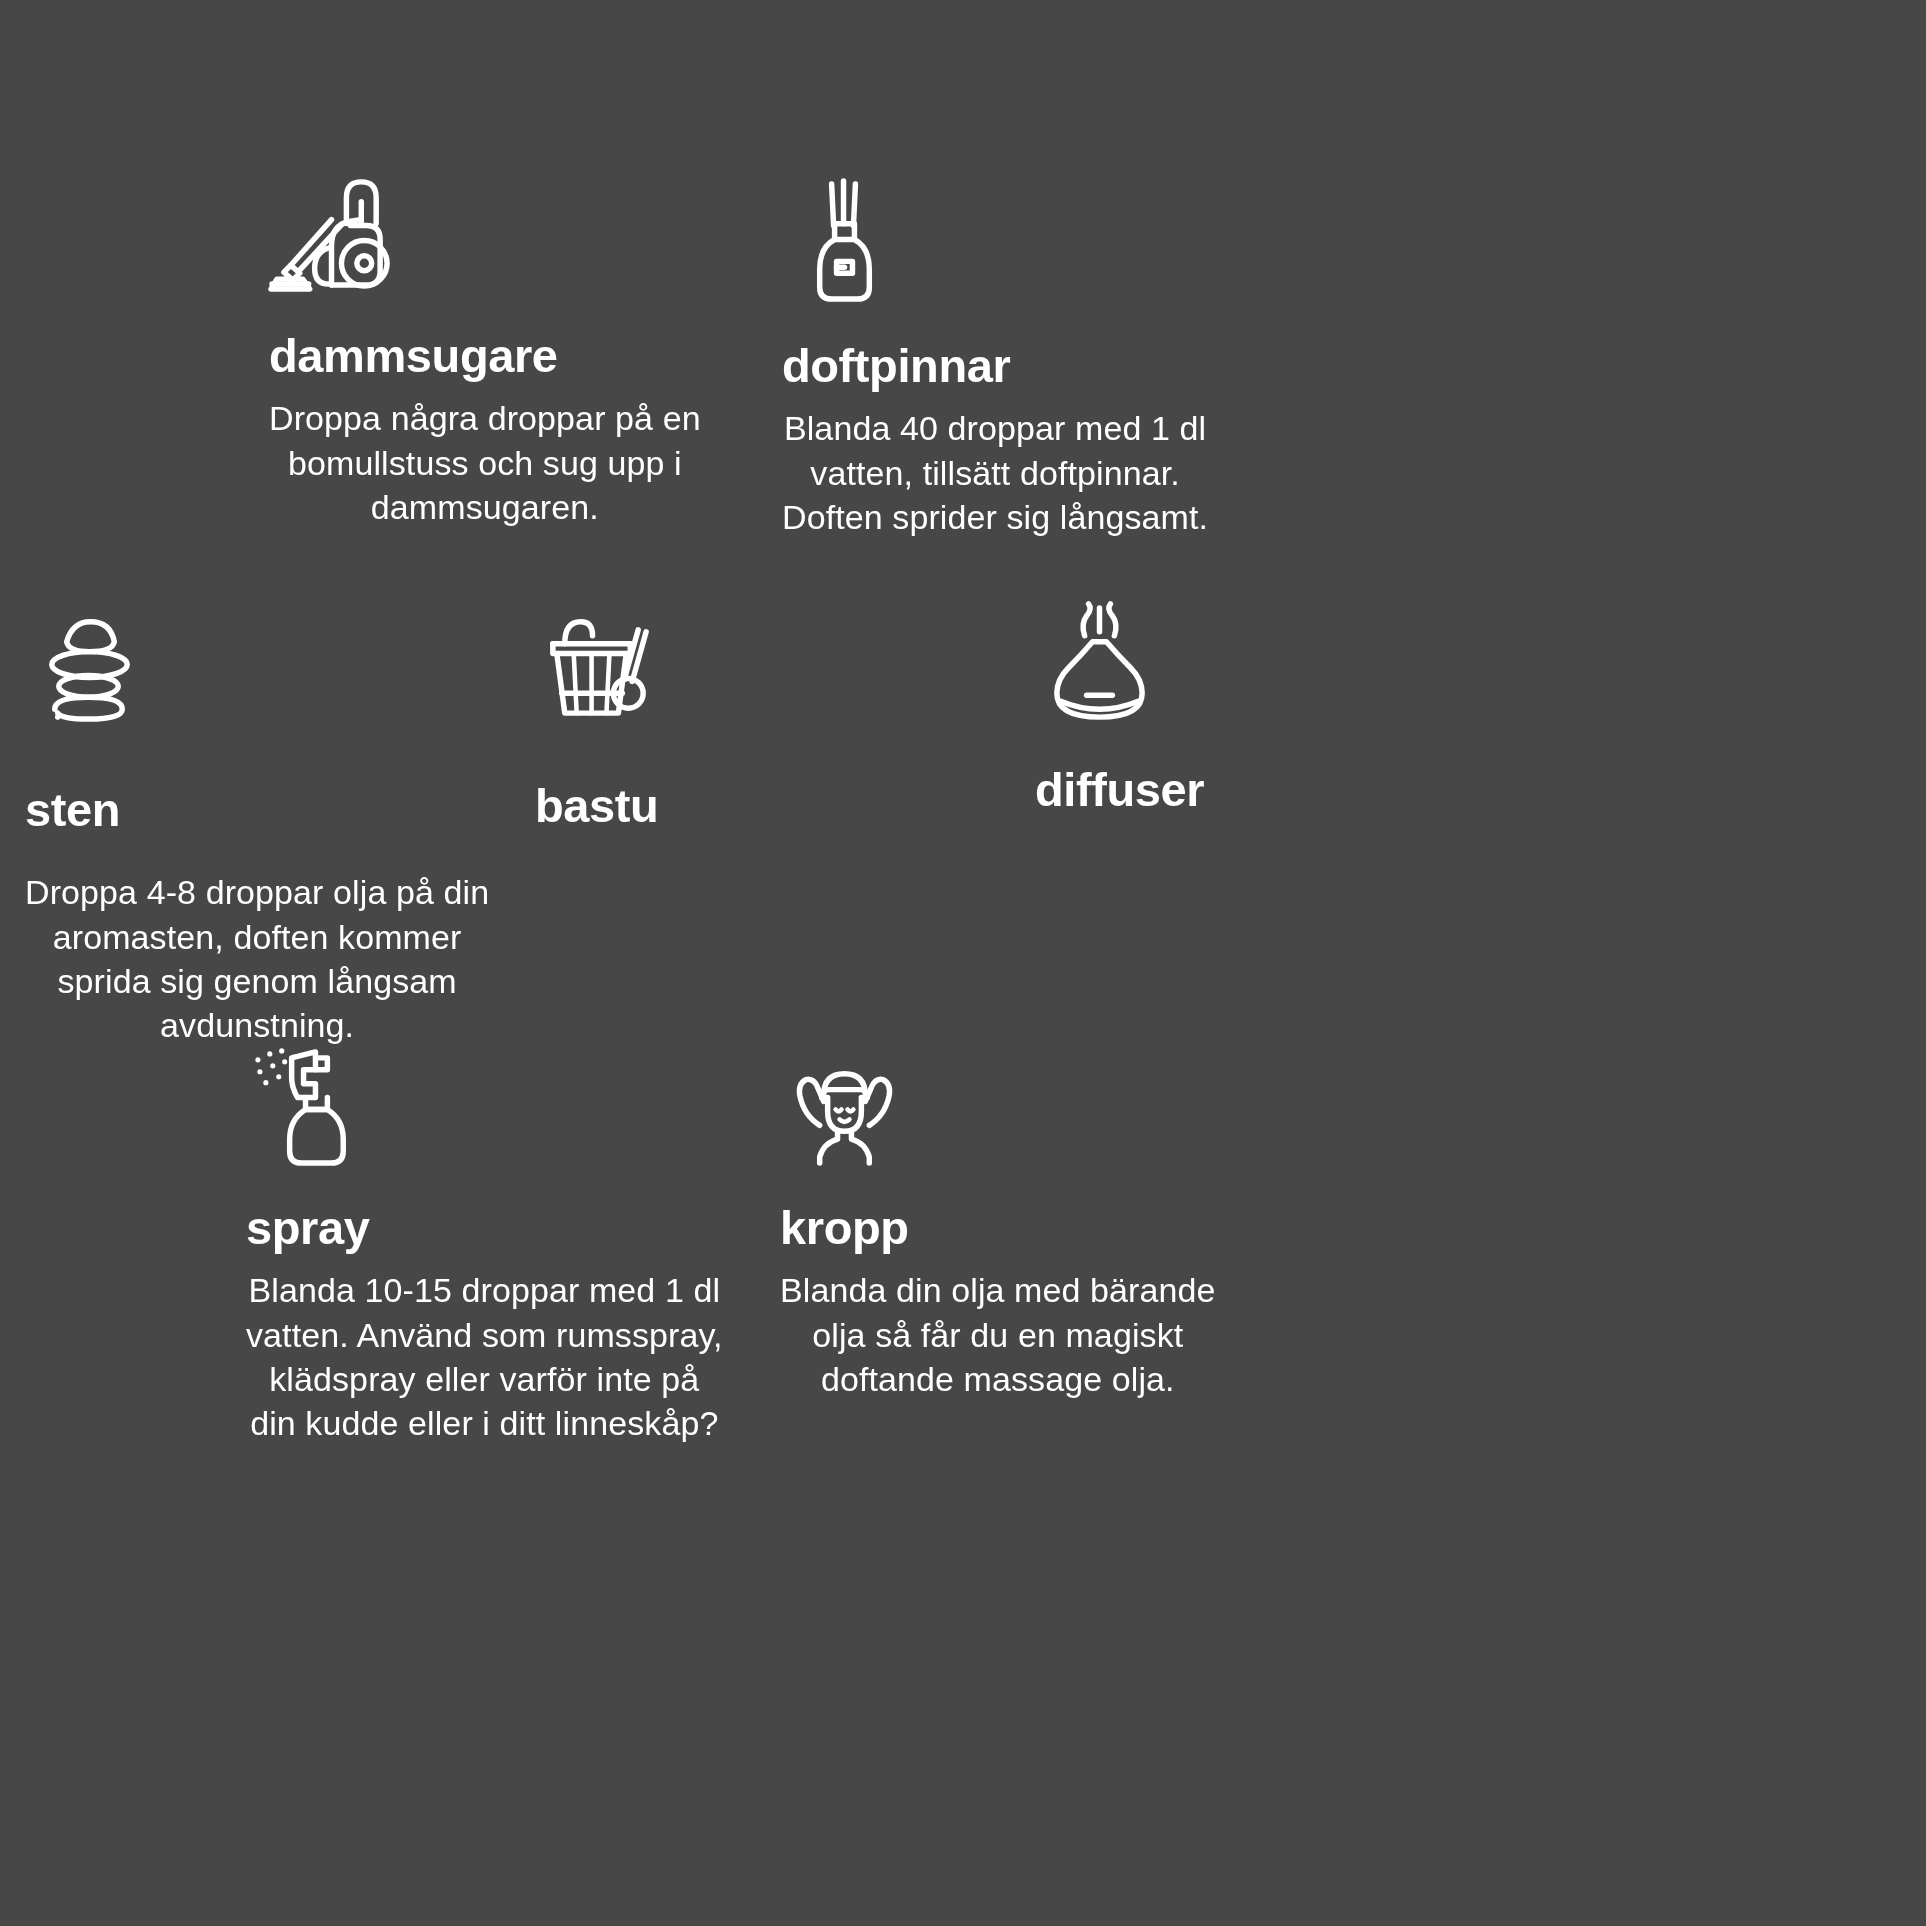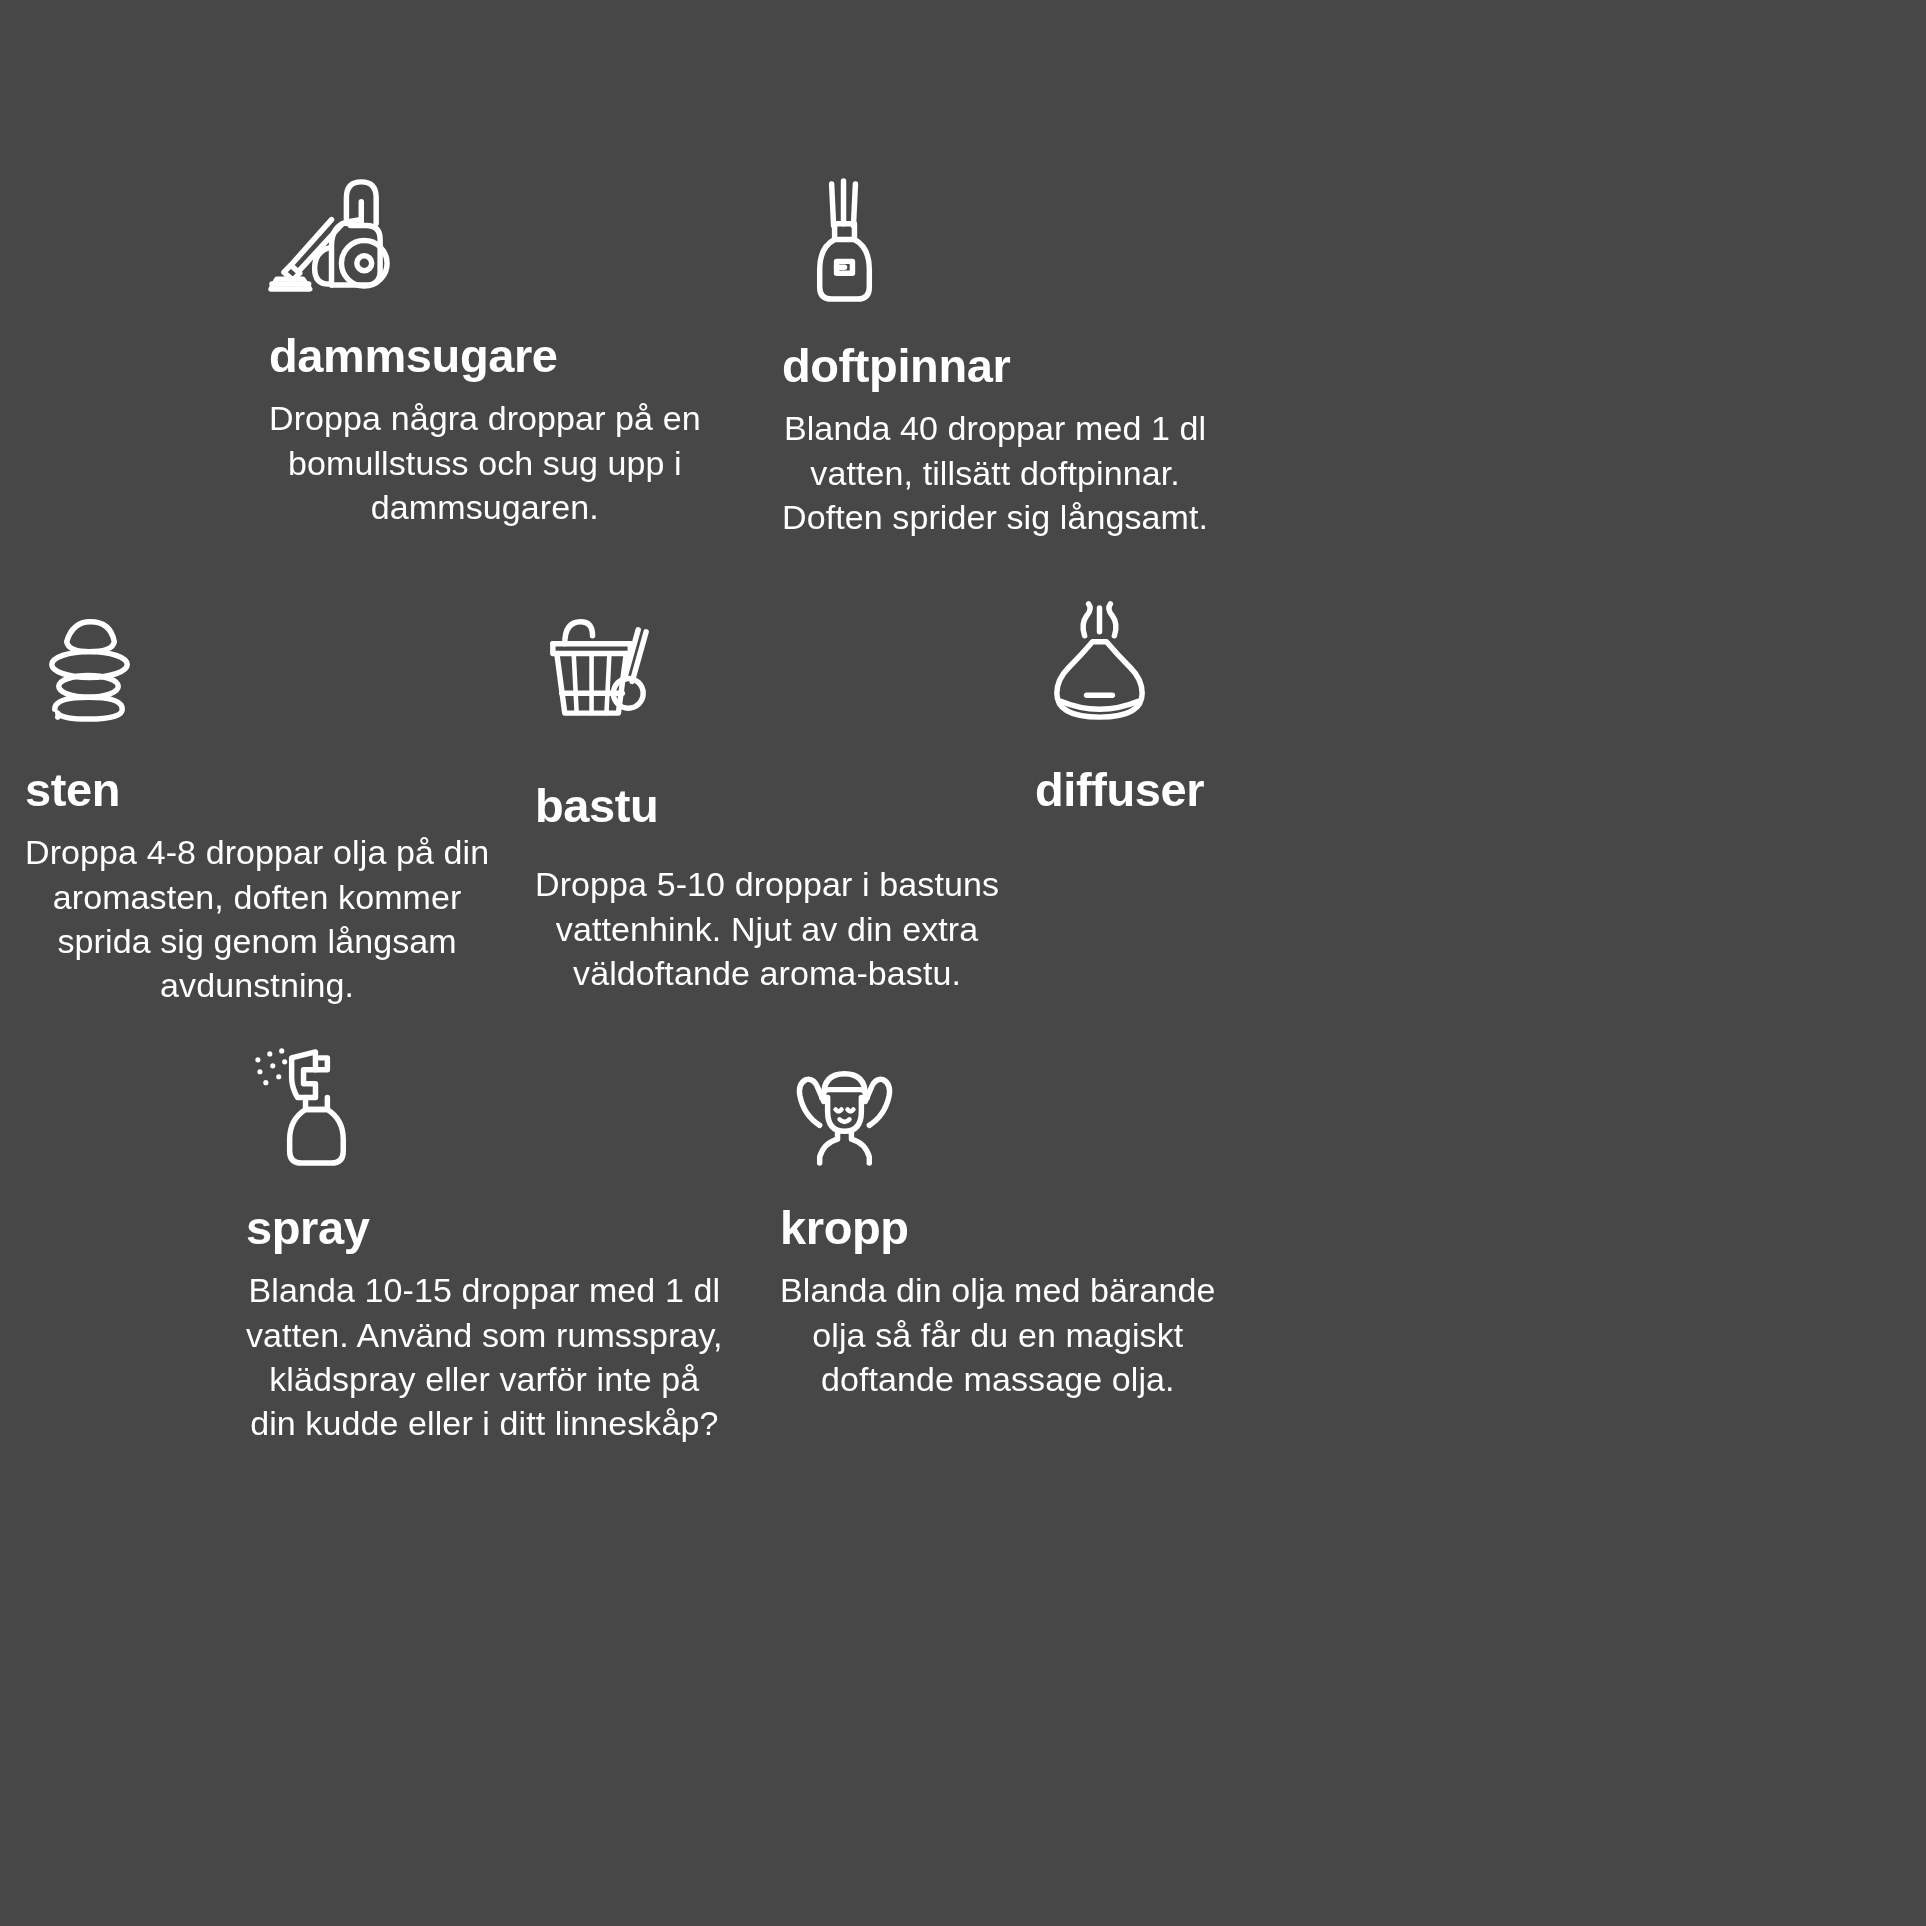--- a/index.html
+++ b/index.html
@@ -74,21 +74,21 @@
     letter-spacing: 0.1px;
     margin-top: 16px;
     white-space: pre-line;
   }
 
   
   .c-dammsugare { left: 269px;  top: 168px;  width: 495px; }
   .c-doftpinnar { left: 782px;  top: 178px;  width: 495px; }
 
   
-  .c-sten     { left: 25px;   top: 602px;  width: 505px; }
+  .c-sten     { left: 25px;   top: 602px;  width: 505px; gap: 20px; }
   .c-bastu    { left: 535px;  top: 602px;  width: 495px; gap: 16px; }
   .c-diffuser { left: 1035px; top: 602px;  width: 515px; }
 
   
   .c-spray { left: 246px; top: 1040px; width: 495px; }
   .c-kropp { left: 780px; top: 1040px; width: 495px; }
 </style>
 </head>
 <body style="background: rgb(71, 71, 71); color: rgb(255, 255, 255);">
 
@@ -184,23 +184,20 @@
         <path class="ico-thin" d="M57 52 L57 112"></path>
         <path class="ico-thin" d="M75 52 L72 112"></path>
 
         <path class="ico" d="M104 28 L90 78"></path>
         <path class="ico" d="M112 30 L98 80"></path>
 
         <circle class="ico" cx="94" cy="92" r="15"></circle>
       </svg>
     </span>
     <div class="card-title">bastu</div>
-    <div class="card-body">Droppa 5-10 droppar i bastuns
-vattenhink. Njut av din extra
-väldoftande aroma-bastu.</div>
   </div>
 
   <div class="card c-diffuser">
     <span class="icon-wrap">
       <svg width="129" height="129" viewBox="0 0 130 130">
 
         <path class="ico" d="M50 34 Q46 22 52 14 Q58 7 54 2"></path>
         <path class="ico" d="M65 30 L65 6"></path>
         <path class="ico" d="M80 34 Q84 22 78 14 Q72 7 76 2"></path>
 

